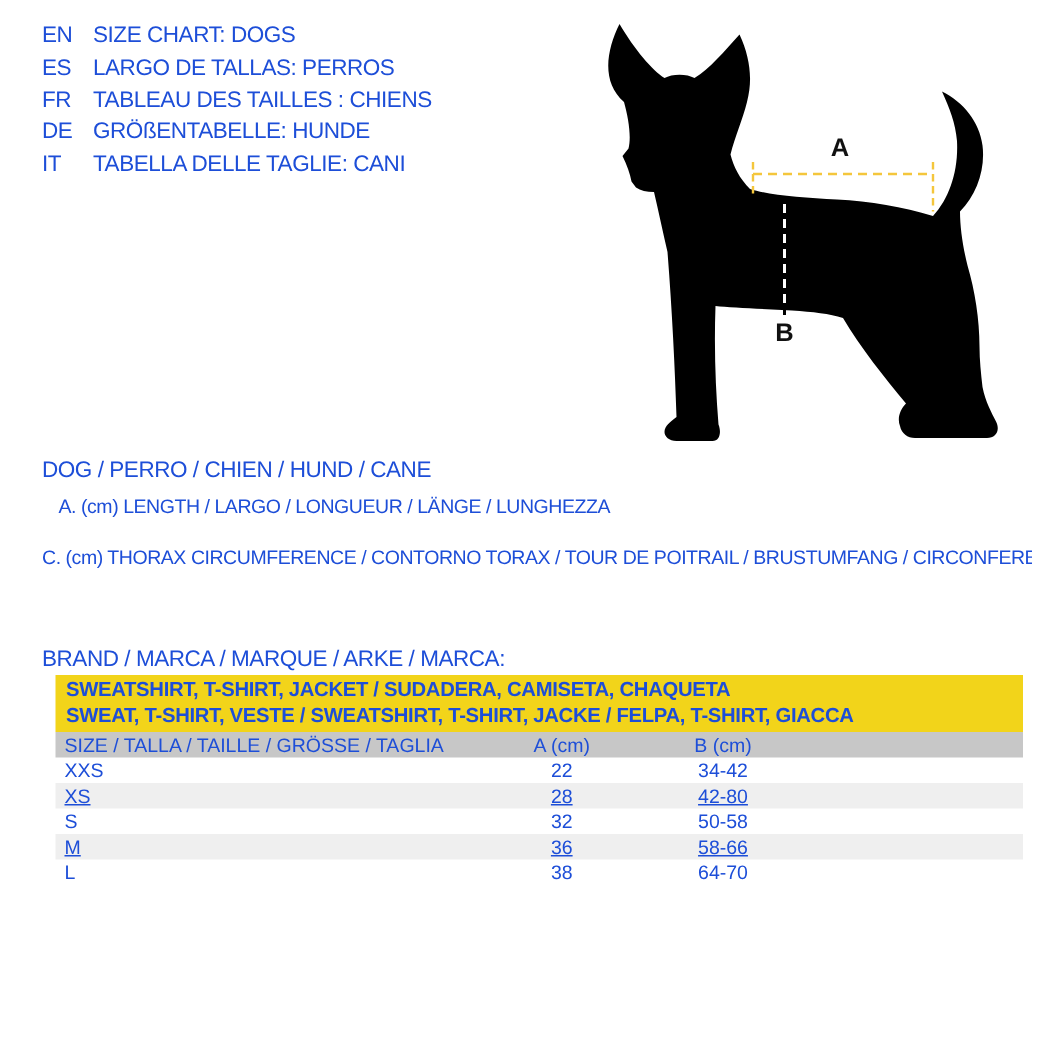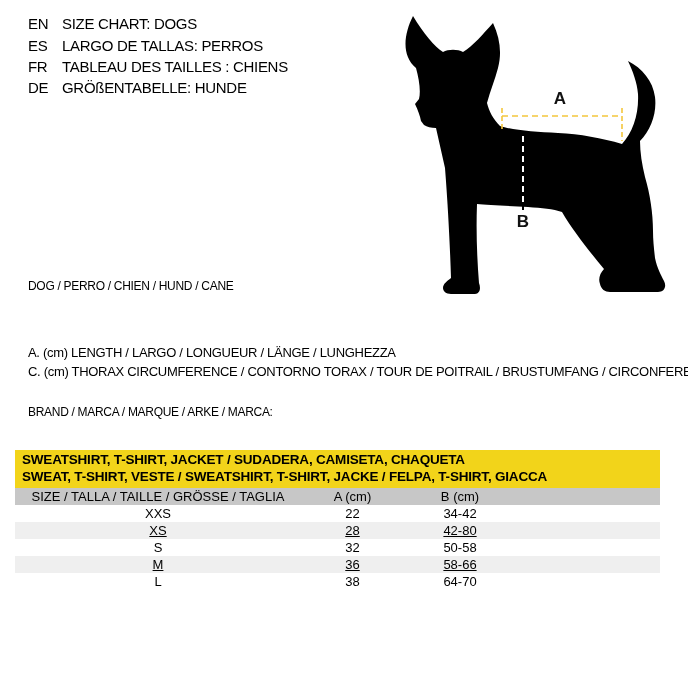--- a/index.html
+++ b/index.html
@@ -1,42 +1,42 @@
 <!DOCTYPE html>
 <html><head>
 <meta charset="utf-8">
 <style>
   html,body { margin:0; padding:0; background:#fff; }
   .page {
     position:relative; width:688px; height:700px; background:#ffffff;
-    font-family:"Liberation Sans", sans-serif; color:#000000; overflow:hidden;
+    font-family:"Liberation Sans", sans-serif; color:#1d4ed8; overflow:hidden;
   }
   
   .lang-list { position:absolute; left:28px; top:13px; }
   .lang-row { display:flex; height:21.4px; align-items:center;
               font-size:15px; letter-spacing:-0.3px; font-weight:500; }
   .lang-code { width:34px; flex:0 0 34px; }
   
   .dog-figure { position:absolute; left:390px; top:0; width:310px; height:300px; }
   .diagram-label { font-weight:bold; font-size:17px; fill:#111; }
   
   .caption-line { position:absolute; left:28px; white-space:nowrap;
-                  font-size:12px; letter-spacing:-0.3px; font-weight:500; }
+                  font-size:15px; letter-spacing:-0.3px; font-weight:500;margin-top:26px; }
   .note-line { position:absolute; left:28px; white-space:nowrap;
                font-size:13px; letter-spacing:-0.3px; font-weight:500; }
   
-  .size-table { position:absolute; left:15px; top:450px; width:645px; }
+  .size-table { position:absolute; left:37px; top:450px; width:645px; }
   .table-title { background:#F2D41A; padding:2px 0 3px 7px;
                  font-weight:bold; font-size:13.5px; line-height:16.5px;
                  letter-spacing:-0.2px; white-space:nowrap; }
   .t-row { display:grid; grid-template-columns:280px 115px 100px 1fr;
            height:17px; align-items:center; font-size:13px; white-space:nowrap; }
   .t-head { background:#C7C7C7; height:17px; font-size:13px; }
   .t-row.alt { background:#EFEFEF;text-decoration:underline; }
-  .cell-size { padding-left:6px; text-align:center; overflow:visible; }
+  .cell-size { padding-left:6px; text-align:left; overflow:visible; }
   .cell-a, .cell-b { text-align:center; }
 </style>
 </head>
 <body>
 
 <div class="page">
 
   <div class="lang-list">
     <div class="lang-row">
       <span class="lang-code">EN</span>
@@ -46,20 +46,24 @@
       <span class="lang-code">ES</span>
       <span>LARGO DE TALLAS: PERROS</span>
     </div>
     <div class="lang-row">
       <span class="lang-code">FR</span>
       <span>TABLEAU DES TAILLES : CHIENS</span>
     </div>
     <div class="lang-row">
       <span class="lang-code">DE</span>
       <span>GRÖßENTABELLE: HUNDE</span>
+    </div>
+    <div class="lang-row">
+      <span class="lang-code">IT</span>
+      <span>TABELLA DELLE TAGLIE: CANI</span>
     </div>
   </div>
 
   <svg class="dog-figure" viewBox="0 0 310 300" width="310" height="300">
     <path fill="#000000" d="
       M23,16
       C14,34 11,55 26,68
       C29,79 31,91 29,99
       L25,104
       C28,110 30,116 31,121
@@ -100,21 +104,21 @@
     <line x1="112" y1="108" x2="112" y2="132" stroke="#F4C63C" stroke-width="1.6" stroke-dasharray="5,3"></line>
     <line x1="232" y1="108" x2="232" y2="141" stroke="#F4C63C" stroke-width="1.6" stroke-dasharray="5,3"></line>
 
     <line x1="133" y1="136" x2="133" y2="204" stroke="#FFFFFF" stroke-width="2" stroke-dasharray="6,4"></line>
     <line x1="133" y1="206" x2="133" y2="213" stroke="#000000" stroke-width="2" stroke-dasharray="4,3"></line>
     <text class="diagram-label" x="170" y="104" text-anchor="middle">A</text>
     <text class="diagram-label" x="133" y="227" text-anchor="middle">B</text>
   </svg>
 
   <div class="caption-line" style="top:279px;">DOG / PERRO / CHIEN / HUND / CANE</div>
-  <div class="note-line" style="top:345px;">A. (cm) LENGTH / LARGO / LONGUEUR / LÄNGE / LUNGHEZZA</div>
+  <div class="note-line" style="top:330px;margin-left:11px;">A. (cm) LENGTH / LARGO / LONGUEUR / LÄNGE / LUNGHEZZA</div>
   <div class="note-line" style="top:364px;">C. (cm) THORAX CIRCUMFERENCE / CONTORNO TORAX / TOUR DE POITRAIL / BRUSTUMFANG / CIRCONFERENZA TORACE</div>
   <div class="caption-line" style="top:405px;">BRAND / MARCA / MARQUE / ARKE / MARCA:</div>
 
   <div class="size-table">
     <div class="table-title">
       <div>SWEATSHIRT, T-SHIRT, JACKET / SUDADERA, CAMISETA, CHAQUETA</div>
       <div>SWEAT, T-SHIRT, VESTE / SWEATSHIRT, T-SHIRT, JACKE / FELPA, T-SHIRT, GIACCA</div>
     </div>
     <div class="t-row t-head">
       <div class="cell-size">SIZE / TALLA / TAILLE / GRÖSSE / TAGLIA</div>

